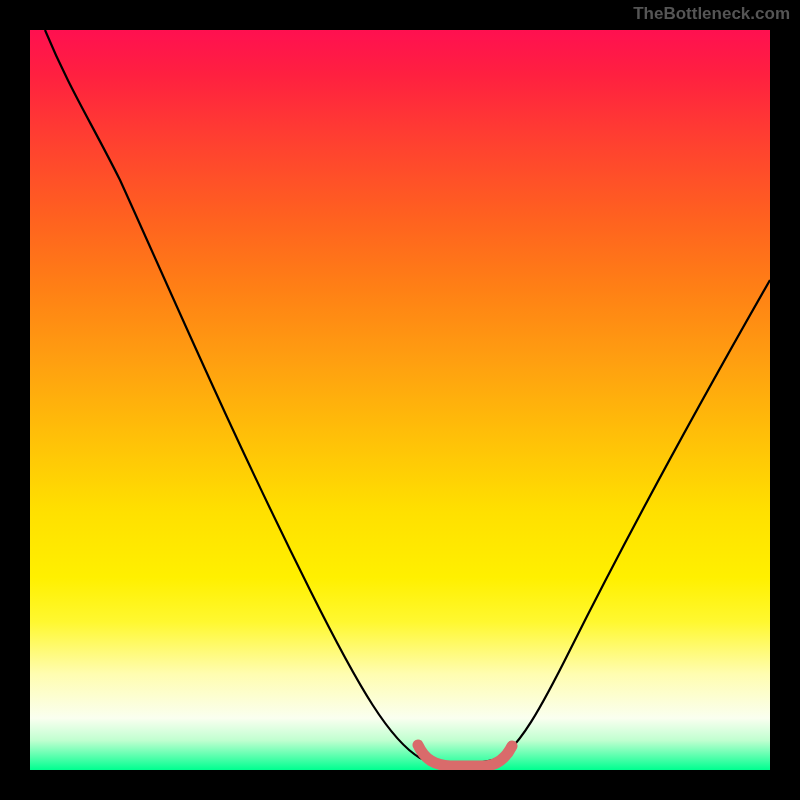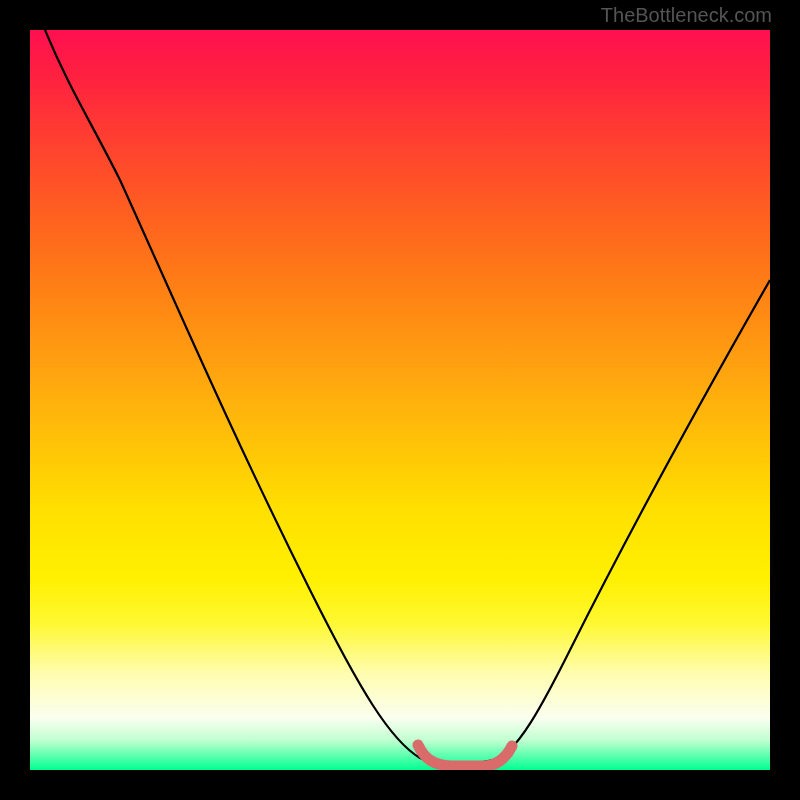--- a/index.html
+++ b/index.html
@@ -6,24 +6,24 @@
   body {
     width: 800px;
     height: 800px;
     background: #000;
     position: relative;
     font-family: Arial, sans-serif;
   }
   .watermark {
     position: absolute;
     top: 4px;
-    right: 28px;
+    right: 10px;
     color: #555;
-    font-size: 20px;
-    font-weight: normal;
+    font-size: 17px;
+    font-weight: bold;
     z-index: 10;
   }
   .plot-area {
     position: absolute;
     left: 30px;
     top: 30px;
     width: 740px;
     height: 740px;
     overflow: hidden;
   }

